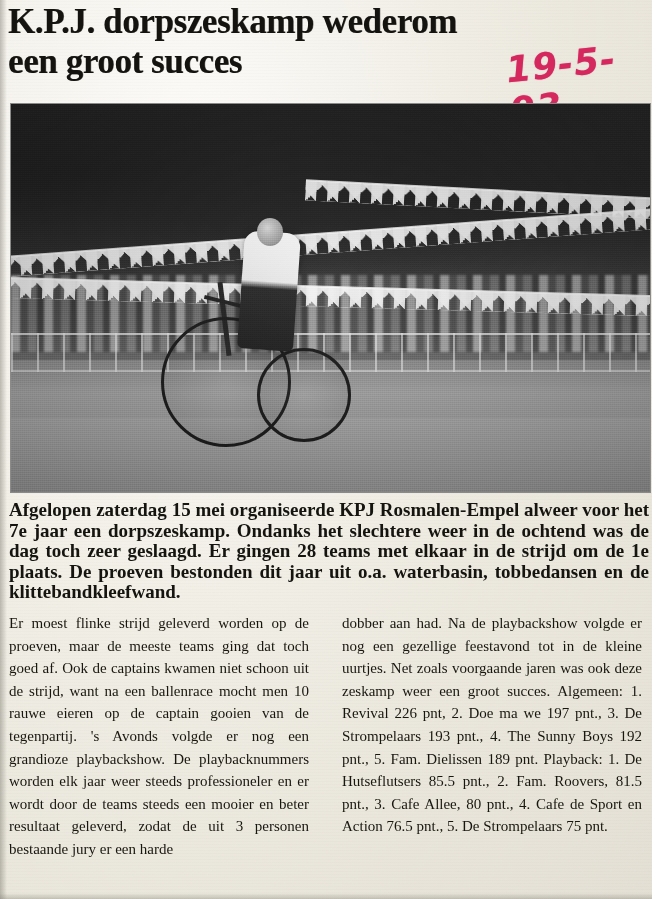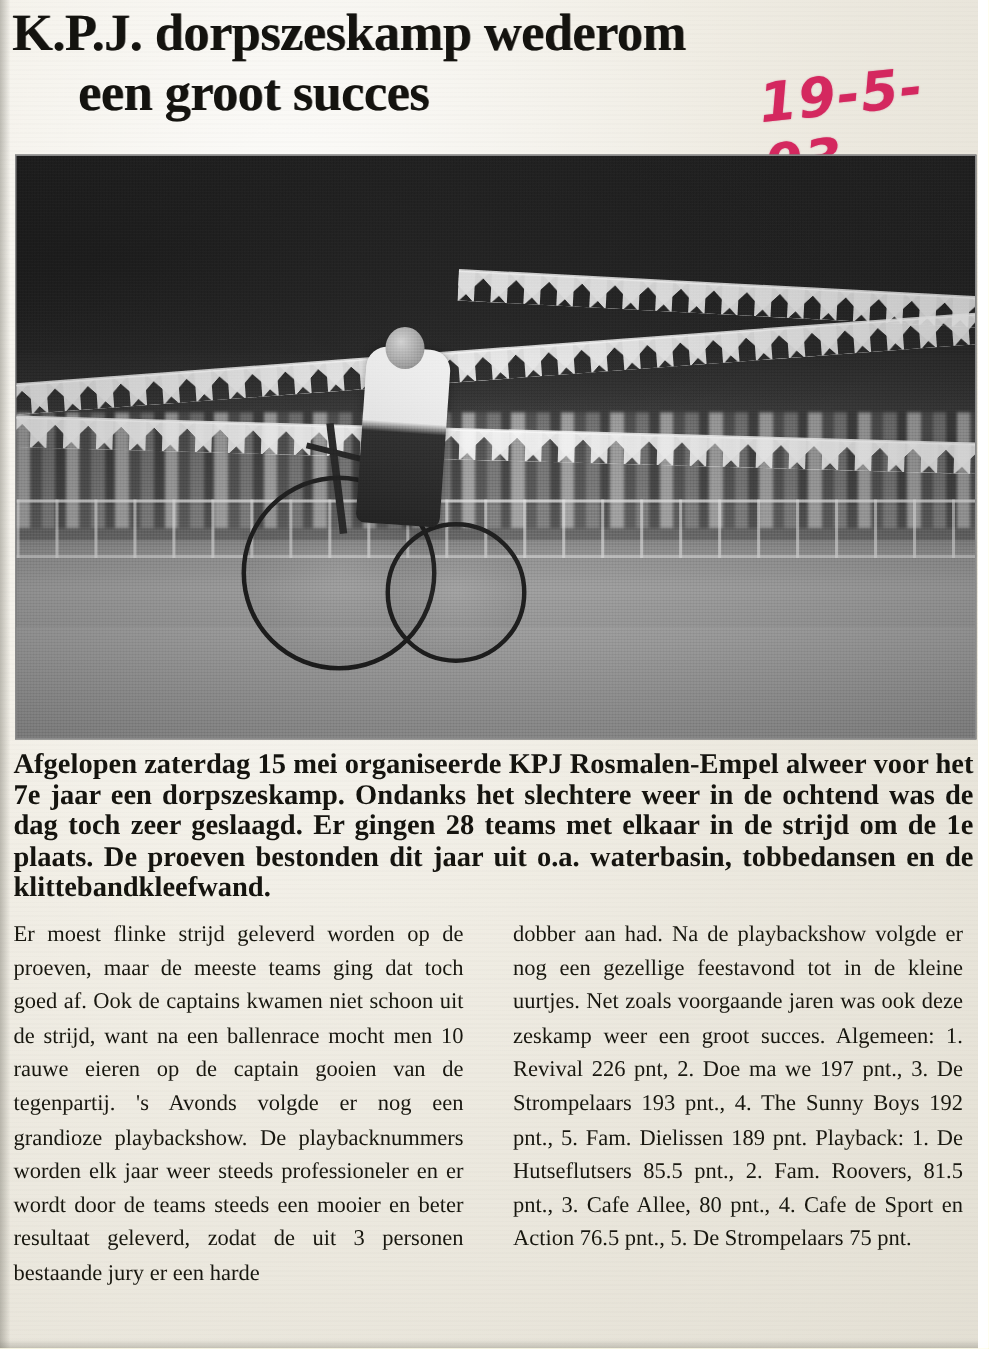--- a/index.html
+++ b/index.html
@@ -40,21 +40,21 @@
     top: 2px;
     width: 640px;
     font-family: "Liberation Serif", serif;
     font-weight: bold;
     font-size: 35px;
     line-height: 40px;
     letter-spacing: -0.4px;
     color: #14130f;
     text-shadow: 0.5px 0 0 rgba(20,19,15,0.55);
   }
-  .headline .l2 { display: block; margin-left: 44px; }
+  .headline .l2 { display: block; }
   
   .handdate {
     position: absolute;
     left: 508px;
     top: 42px;
     font-family: "DejaVu Sans", sans-serif;
     font-size: 36px;
     font-weight: bold;
     font-style: italic;
     color: #d4285f;

